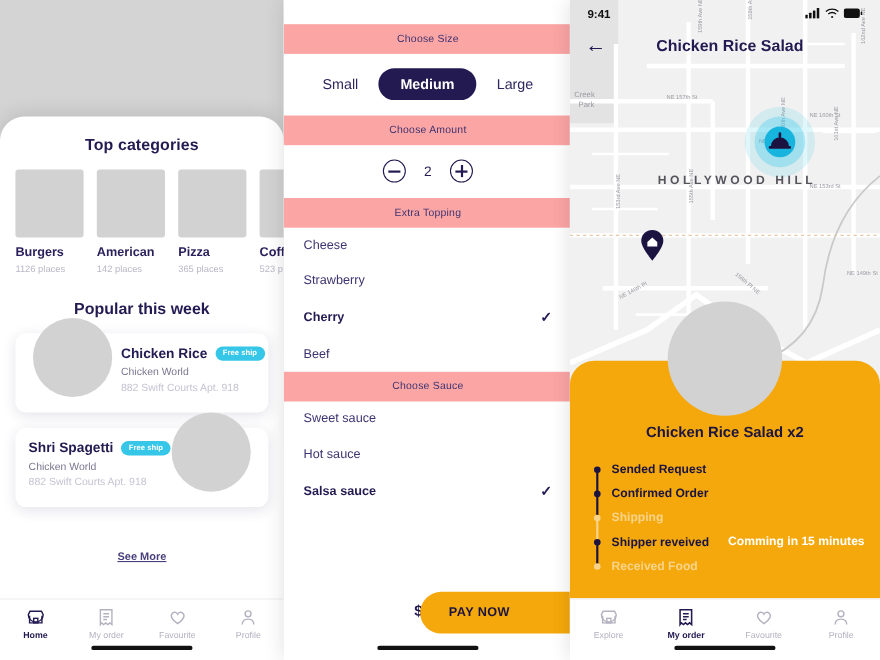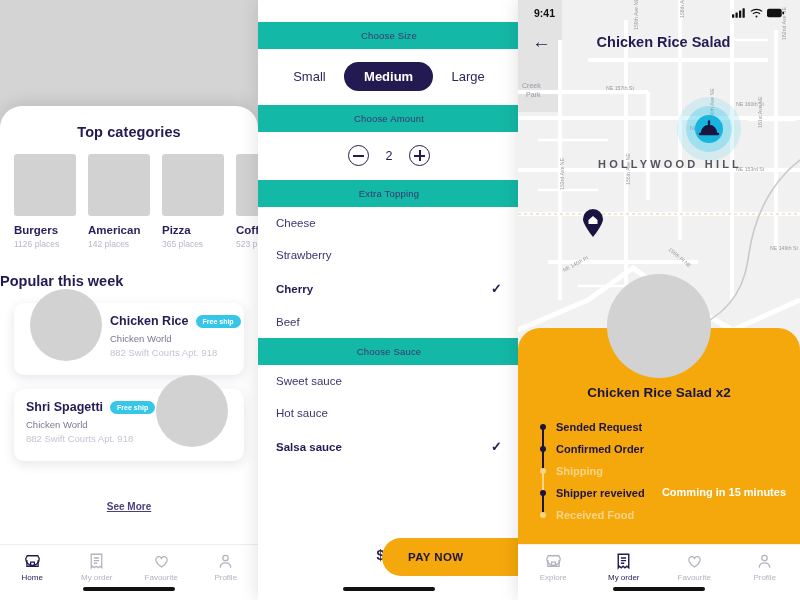--- a/index.html
+++ b/index.html
@@ -36,21 +36,21 @@
     width: 62px; height: 62px; background: #d2d2d2; border-radius: 3px;
   }
   .cat-name {
     font-size: 11.5px; font-weight: bold; color: #2a1f5c;
     margin-top: 8px; white-space: nowrap;
   }
   .cat-sub {
     font-size: 8.5px; color: #b9b7c6; margin-top: 3px; white-space: nowrap;
   }
   .s1-title2 {
-    text-align: left; font-size: 14.5px; font-weight: bold;
+    text-align: center; font-size: 14.5px; font-weight: bold;
     color: #241a52; margin-top: 24px;
   }
   .pop-card {
     position: relative; margin: 14px 14px 0 14px; height: 72px;
     background: #fff; border-radius: 10px;
     box-shadow: 0 3px 12px rgba(40,30,90,0.12);
   }
   .pop-card.left-img  { padding: 11px 10px 0 96px; }
   .pop-card.right-img { padding: 11px 96px 0 12px; }
   .pop-bubble {
@@ -74,34 +74,34 @@
 
   
   .tabbar {
     position: absolute; left: 0; bottom: 0; width: 100%; height: 56px;
     background: #fff; border-top: 1px solid #eeeef2;
     display: flex; align-items: flex-start; padding-top: 7px;
   }
   .tab { flex: 1; text-align: center; }
   .tab svg { display: block; margin: 0 auto 3px auto; }
   .tab-label { font-size: 8px; color: #b4b2c0; }
-  .tab.active .tab-label { color: #241a52; font-weight: normal; }
+  .tab.active .tab-label { color: #241a52; font-weight: bold; }
   .home-ind {
     position: absolute; bottom: 9px; left: 50%; transform: translateX(-50%);
     width: 92px; height: 4px; background: #111; border-radius: 3px;
   }
 
   
   .screen2 {
     position: absolute; left: 258px; top: 0; width: 262px; height: 600px;
     background: #ffffff; overflow: hidden;
     box-shadow: 0 0 18px rgba(0,0,0,0.13);
   }
   .sec-head {
-    background: #14b8a6; text-align: center; font-size: 9.5px;
+    background: #fca5a5; text-align: center; font-size: 9.5px;
     color: #3d3470; padding: 8px 0; letter-spacing: .2px;
   }
   .size-row {
     display: flex; align-items: center; justify-content: space-around;
     padding: 13px 18px 14px 18px;
   }
   .size-opt {
     font-size: 13px; color: #2f265f; padding: 7px 16px; border-radius: 16px;
   }
   .size-opt.sel { background: #241a52; color: #fff; font-weight: bold; padding: 7px 20px; }

